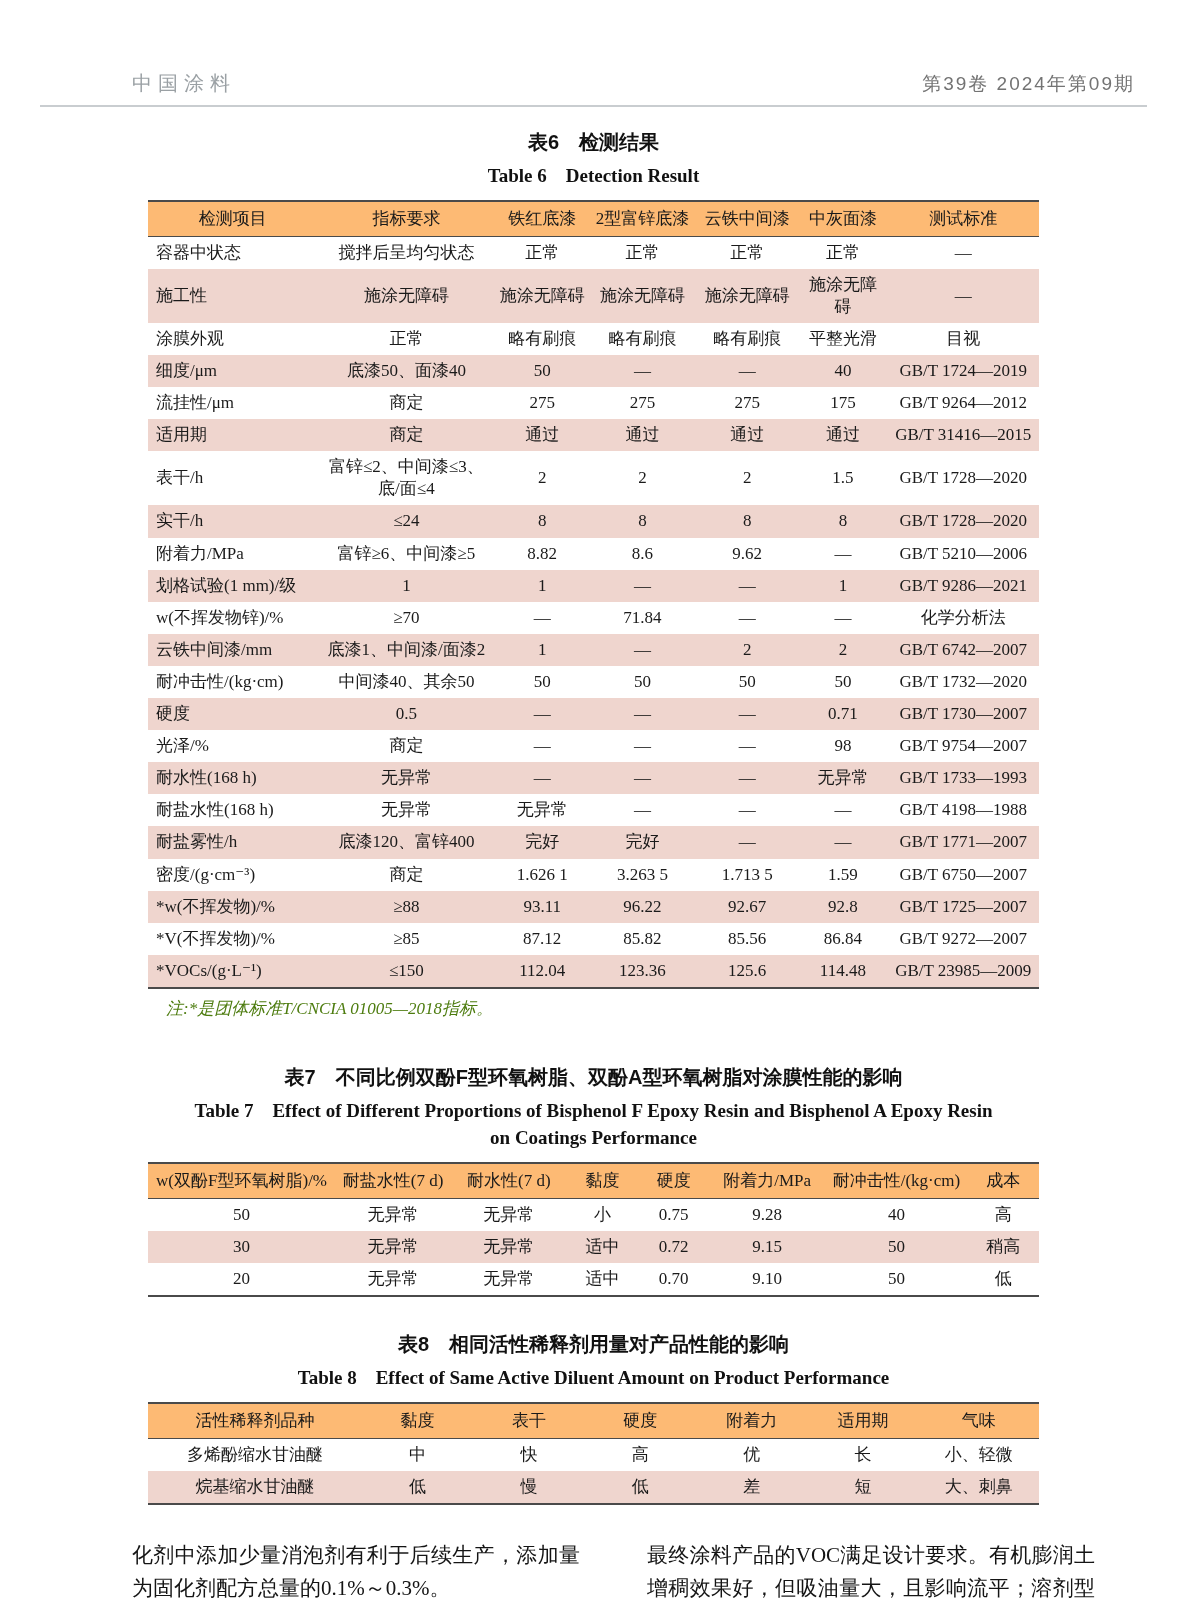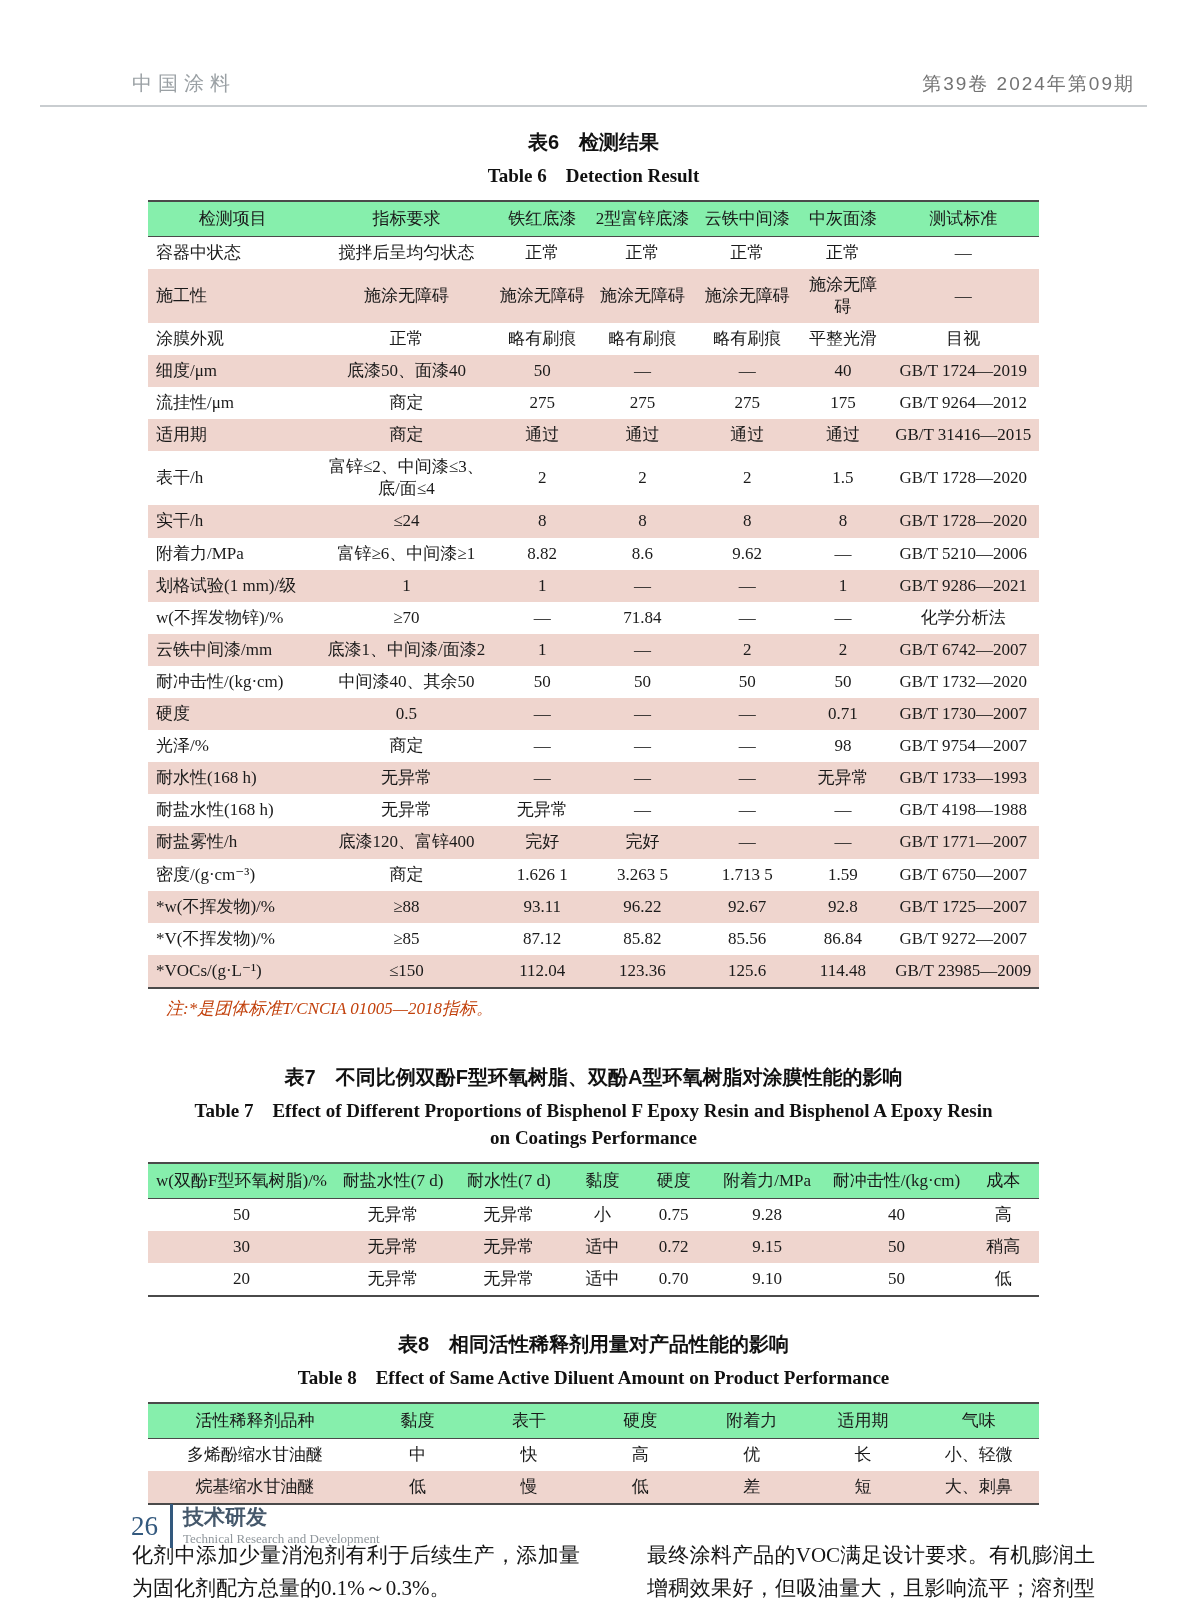--- a/index.html
+++ b/index.html
@@ -35,41 +35,41 @@
     margin:0 0 10px 0;line-height:1.45;
   }
 
   
   .data-table{
     width:891px;margin:0 auto;border-collapse:collapse;
     font-size:17px;line-height:1.3;
     border-top:2px solid #4a4a4a;border-bottom:2px solid #4a4a4a;
   }
   .data-table th{
-    background:#86efac;font-weight:normal;padding:6px 3px;text-align:center;
+    background:#fdba74;font-weight:normal;padding:6px 3px;text-align:center;
     border-bottom:1.5px solid #4a4a4a;white-space:nowrap;
   }
   .data-table td{padding:5px 3px;text-align:center;}
   .data-table tbody tr:nth-child(even) td{background:#efd5ce;}
   #table6 col.c0{width:19%;} #table6 col.c1{width:20%;}
   #table6 col.c2{width:10.5%;} #table6 col.c3{width:12%;}
   #table6 col.c4{width:11.5%;} #table6 col.c5{width:10%;}
   #table6 col.c6{width:17%;}
   #table6 td:first-child{text-align:left;padding-left:8px;white-space:nowrap;}
   #table6 th:first-child{text-align:center;}
   #table7 col.c0{width:21%;} #table7 col.c1{width:13%;} #table7 col.c2{width:13%;}
   #table7 col.c3{width:8%;} #table7 col.c4{width:8%;} #table7 col.c5{width:13%;}
   #table7 col.c6{width:16%;} #table7 col.c7{width:8%;}
   #table8 col.c0{width:24%;} #table8 col.c1{width:12.5%;} #table8 col.c2{width:12.5%;}
   #table8 col.c3{width:12.5%;} #table8 col.c4{width:12.5%;} #table8 col.c5{width:12.5%;}
   #table8 col.c6{width:13.5%;}
 
   .tbl-note{
     width:891px;margin:8px auto 0 auto;font-style:italic;
-    color:#c2410c;font-size:17px;padding-left:18px;box-sizing:border-box;
+    color:#4d7c0f;font-size:17px;padding-left:18px;box-sizing:border-box;
   }
 
   .tbl-gap-lg{height:40px;} .tbl-gap-md{height:30px;}
 
   
   .body-cols{
     display:flex;justify-content:space-between;
     margin:34px 52px 0 92px;gap:24px;
   }
   .bcol{width:448px;font-size:21px;line-height:1.55;text-align:justify;color:#141414;}
@@ -191,21 +191,21 @@
             <td>实干/h</td>
             <td>≤24</td>
             <td>8</td>
             <td>8</td>
             <td>8</td>
             <td>8</td>
             <td>GB/T 1728—2020</td>
           </tr>
           <tr>
             <td>附着力/MPa</td>
-            <td>富锌≥6、中间漆≥1</td>
+            <td>富锌≥6、中间漆≥5</td>
             <td>8.82</td>
             <td>8.6</td>
             <td>9.62</td>
             <td>—</td>
             <td>GB/T 5210—2006</td>
           </tr>
           <tr>
             <td>划格试验(1 mm)/级</td>
             <td>1</td>
             <td>1</td>
@@ -442,22 +442,14 @@
   <div class="body-cols">
     <div class="bcol">
       <p>化剂中添加少量消泡剂有利于后续生产，添加量为固化剂配方总量的0.1%～0.3%。</p>
 
     </div>
     <div class="bcol">
       <p>最终涂料产品的VOC满足设计要求。有机膨润土增稠效果好，但吸油量大，且影响流平；溶剂型触变剂会带入溶剂增加挥发物含量；气相二氧化硅增稠效果差，用量大；改性聚酰胺增稠效果好、用量少、对流平影响小；综合对比考虑，选择用量少、防沉、防流挂、</p>
     </div>
   </div>
 
-  <div class="page-footer">
-    <span class="page-num">26</span>
-    <span class="foot-bar"></span>
-    <span>
-      <div class="foot-sec-zh">技术研发</div>
-      <div class="foot-sec-en">Technical Research and Development</div>
-    </span>
-  </div>
 
 </div>
 
 </body></html>

